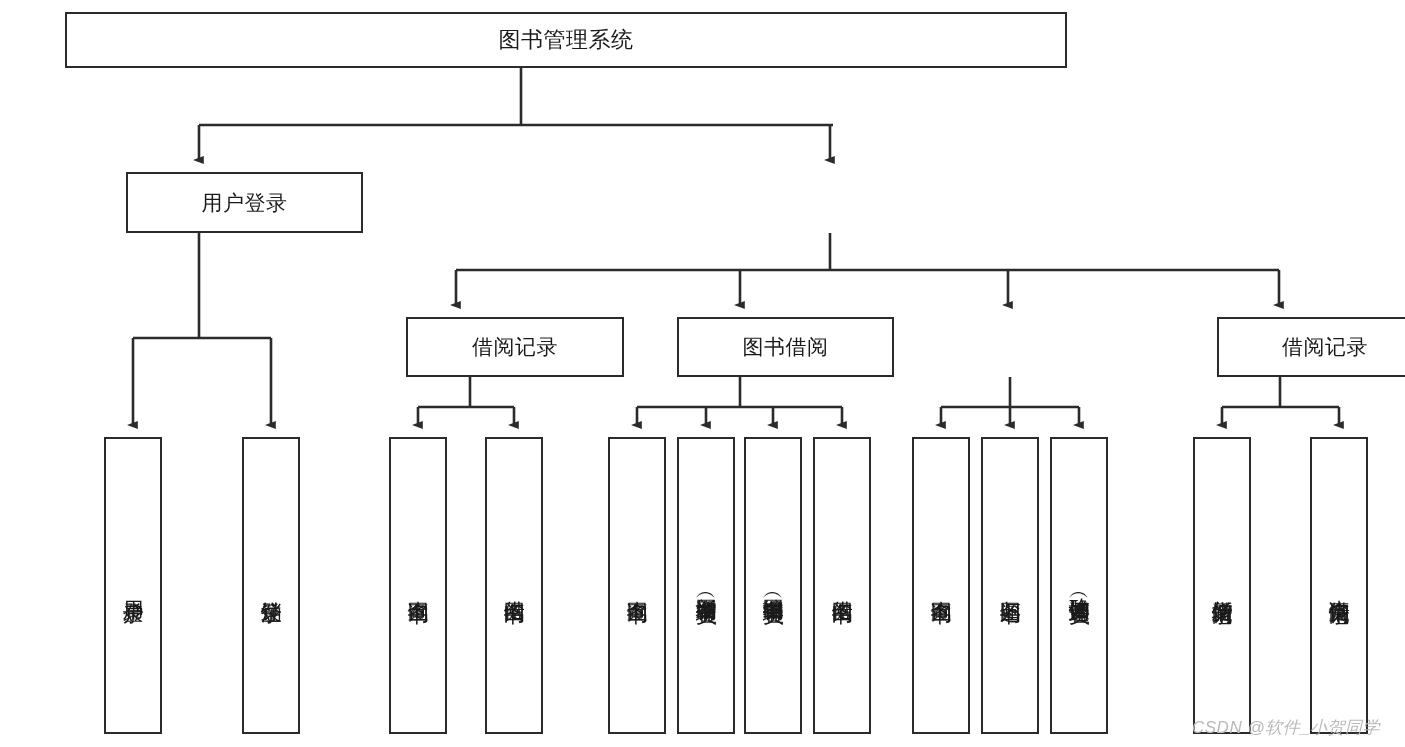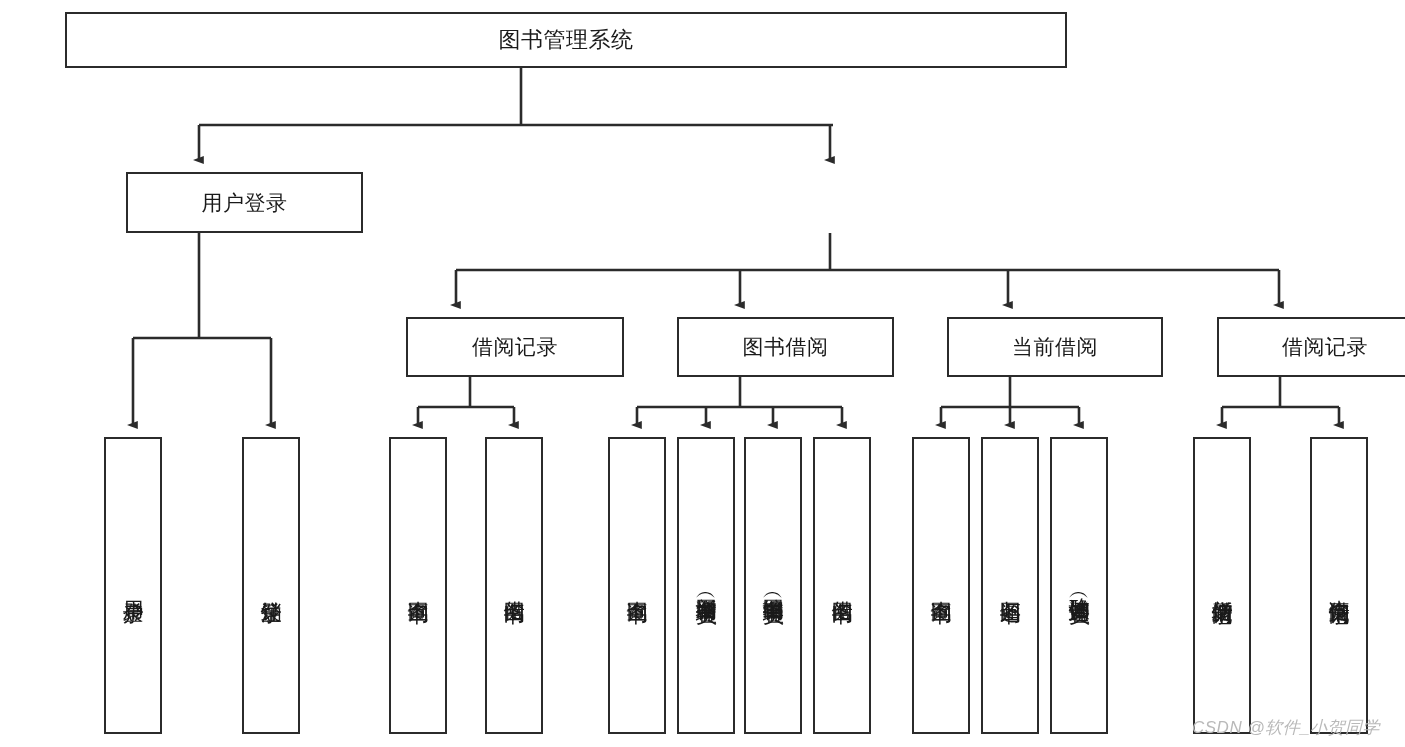--- a/index.html
+++ b/index.html
@@ -121,21 +121,20 @@
       <path d="M1339,407 L1339,425" marker-end="url(#arrow)"></path>
     </g>
   </svg>
 
   <div class="node node-h node-root" style="left:20px; top:12px; width:1002px; height:56px;">图书管理系统</div>
 
   <div class="node node-h" style="left:81px; top:172px; width:237px; height:61px;">用户登录</div>
 
   <div class="node node-h" style="left:361px; top:317px; width:218px; height:60px;">借阅记录</div>
   <div class="node node-h" style="left:632px; top:317px; width:217px; height:60px;">图书借阅</div>
-  <div class="node node-h" style="left:902px; top:317px; width:216px; height:60px;">当前借阅</div>
   <div class="node node-h" style="left:1172px; top:317px; width:216px; height:60px;">借阅记录</div>
 
   <div class="node node-v" style="left:104px; top:437px; width:58px; height:297px;">
     <span class="vtext">用户登录</span>
   </div>
   <div class="node node-v" style="left:242px; top:437px; width:58px; height:297px;">
     <span class="vtext">注销登录</span>
   </div>
 
   <div class="node node-v" style="left:389px; top:437px; width:58px; height:297px;">

